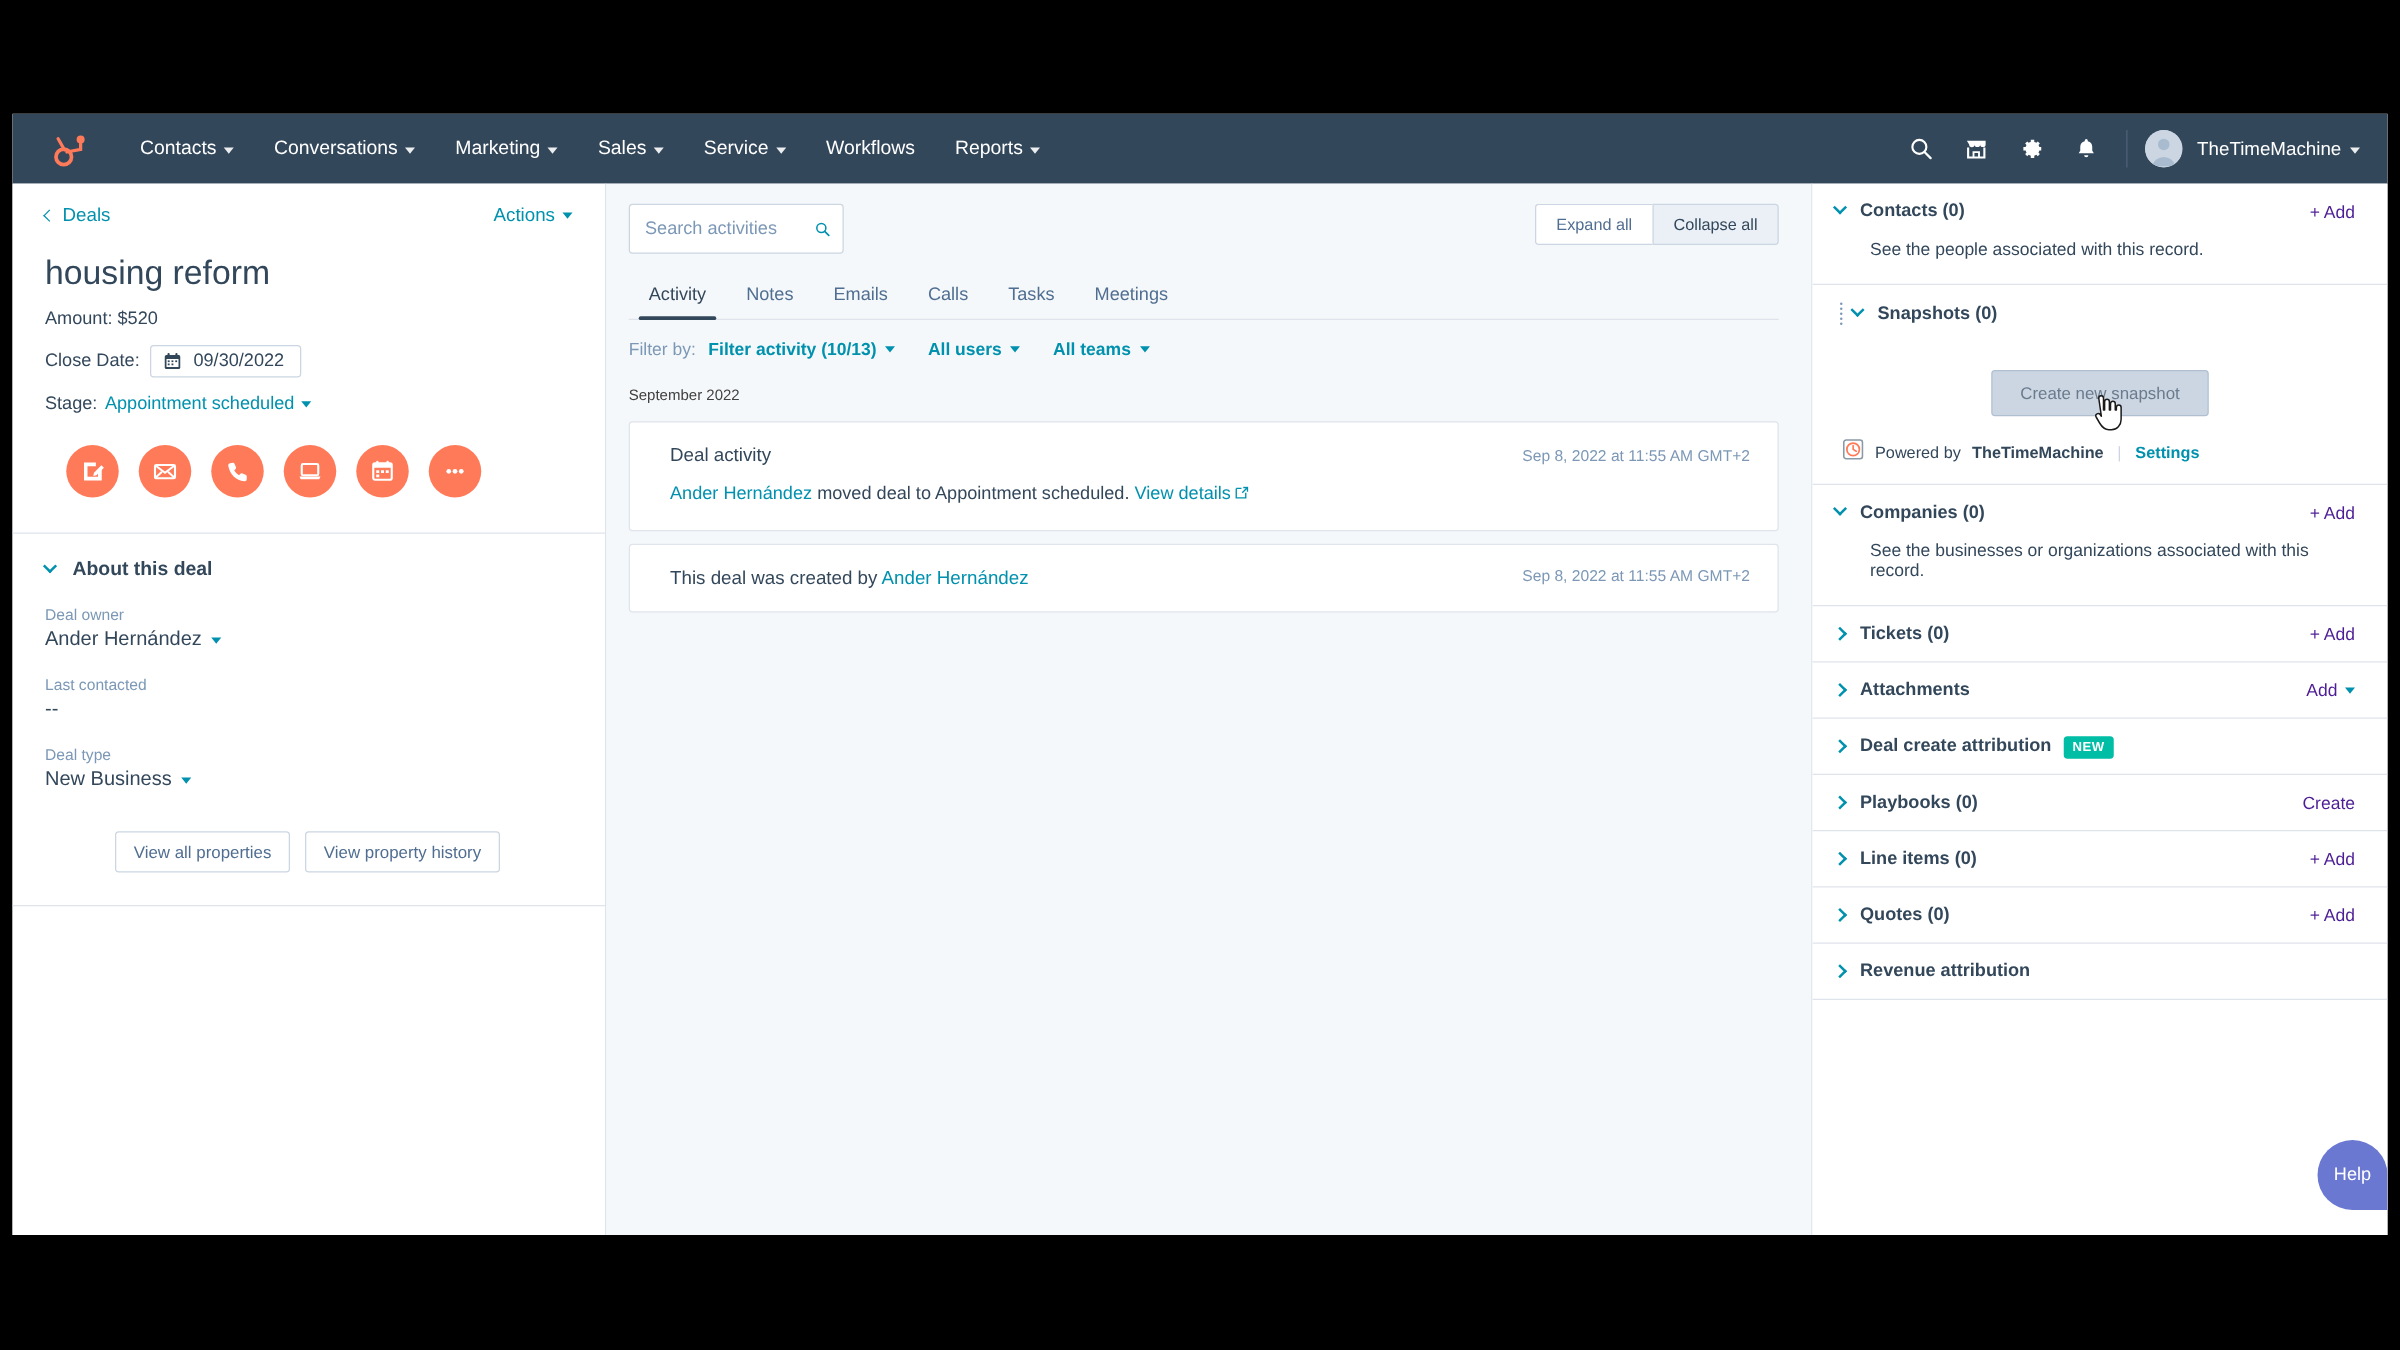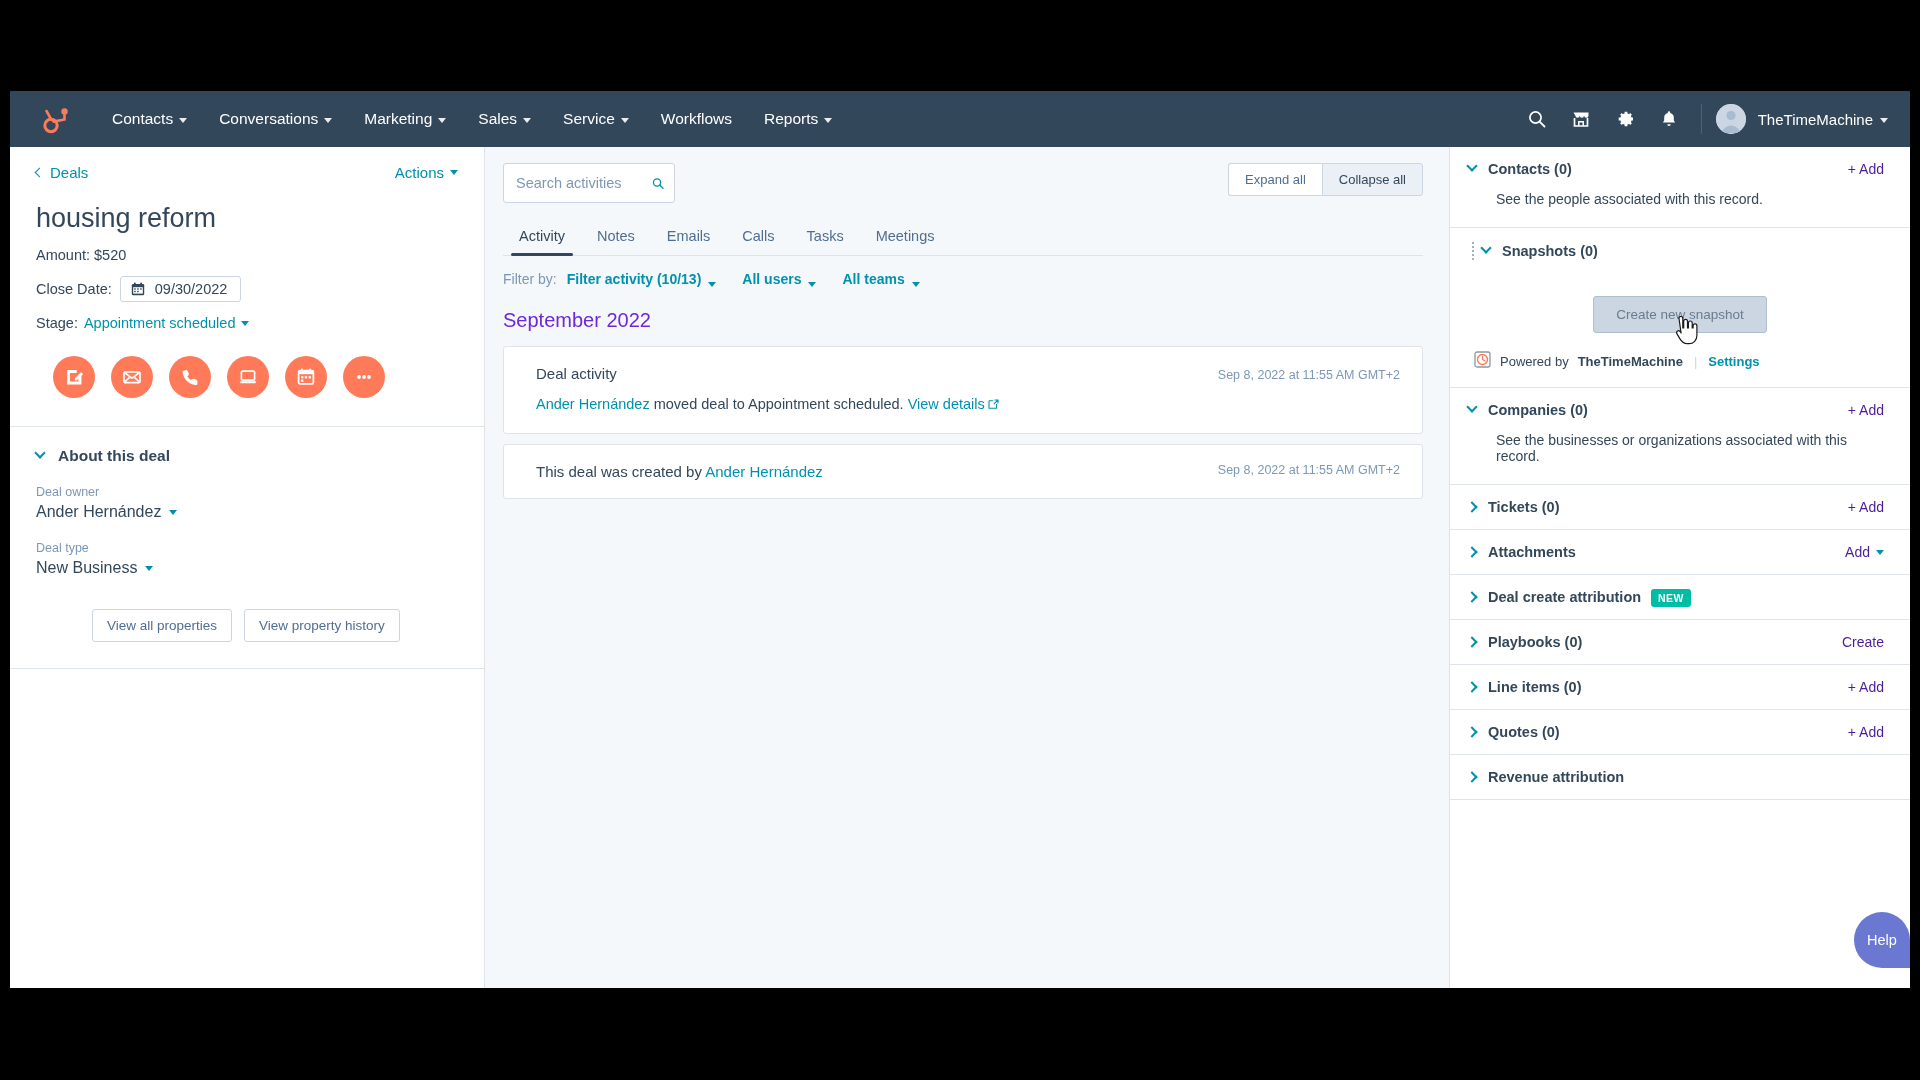--- a/index.html
+++ b/index.html
@@ -199,24 +199,24 @@
     height:3px; background:#33475b; border-radius:2px;
   }
 
   .filter-row {
     display:flex; align-items:center; gap:0;
     padding: 15px 0 0 18px; font-size:14px;
   }
   .filter-by-label { color:#7c98b6; margin-right: 10px; }
   .filter-link {
     color:#0091ae; cursor:pointer; font-weight:700;
-    display:flex; align-items:flex-end; gap:7px; margin-right: 26px;
+    display:flex; align-items:center; gap:7px; margin-right: 26px;
   }
   .month-head {
-    font-size:20px; color:#6d28d9; padding: 22px 0 0 18px;
+    font-size:12px; color:#404040; padding: 22px 0 0 18px;
   }
   .cards { padding: 14px 26px 0 18px; }
   .card {
     background:#fff; border:1px solid #dfe3eb; border-radius:3px;
     padding: 18px 22px 20px 32px; margin-bottom: 10px;
   }
   .card-head { display:flex; align-items:baseline; justify-content:space-between; }
   .card-title { font-size:15px; color:#33475b; }
   .card-time { font-size:12.5px; color:#7c98b6; white-space:nowrap;}
   .card-body { margin-top: 14px; font-size:14.5px; color:#33475b; }
@@ -472,20 +472,26 @@
         </div>
 
         <div class="prop">
           <div class="prop-label">Deal owner</div>
           <div class="prop-value">
             <span>Ander Hernández</span>
             <span class="caret-teal"></span>
           </div>
         </div>
 
+        <div class="prop">
+          <div class="prop-label">Last contacted</div>
+          <div class="prop-value muted">
+            <span>--</span>
+          </div>
+        </div>
 
         <div class="prop">
           <div class="prop-label">Deal type</div>
           <div class="prop-value">
             <span>New Business</span>
             <span class="caret-teal"></span>
           </div>
         </div>
 
 

